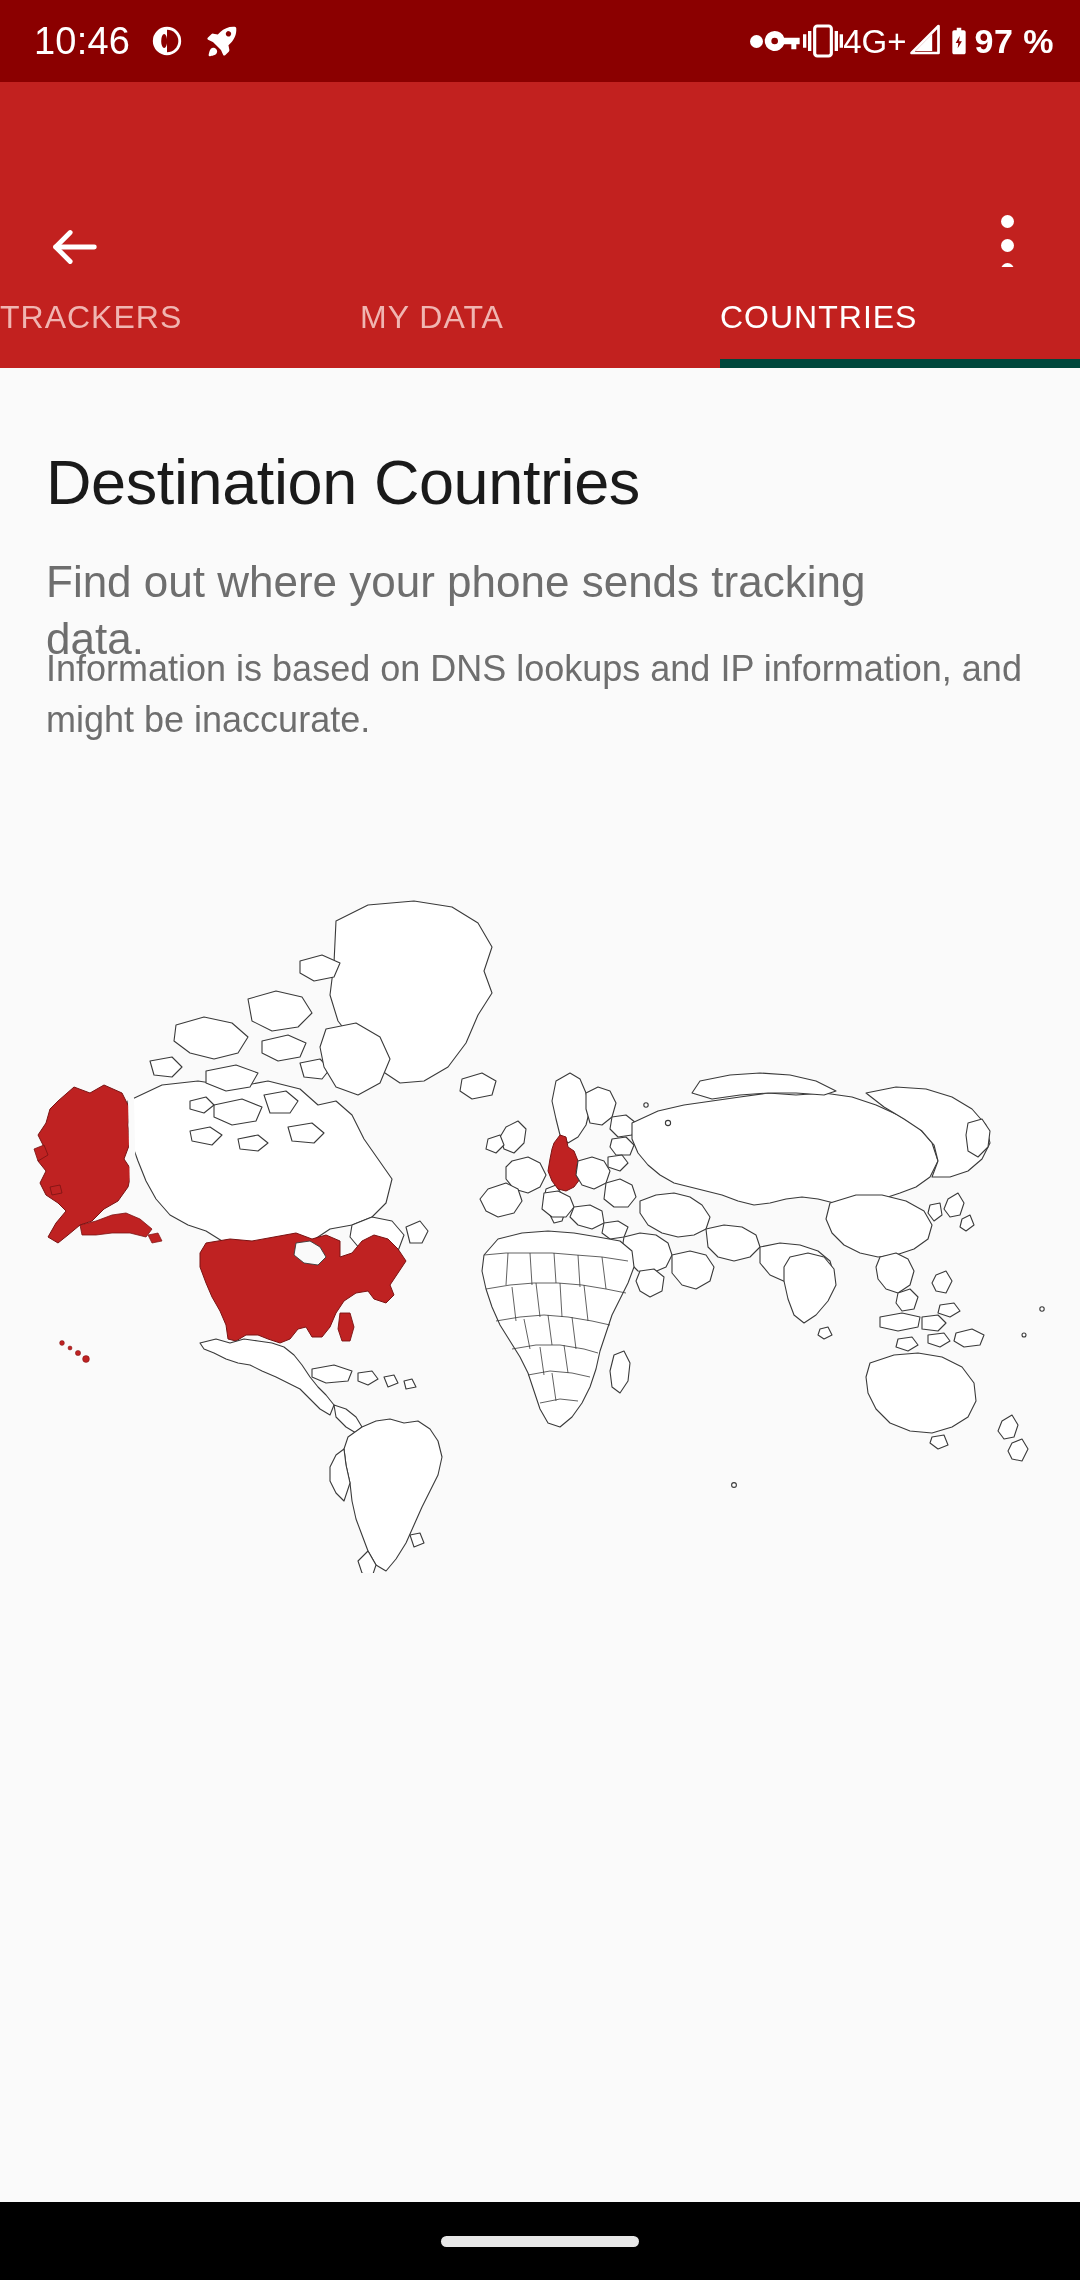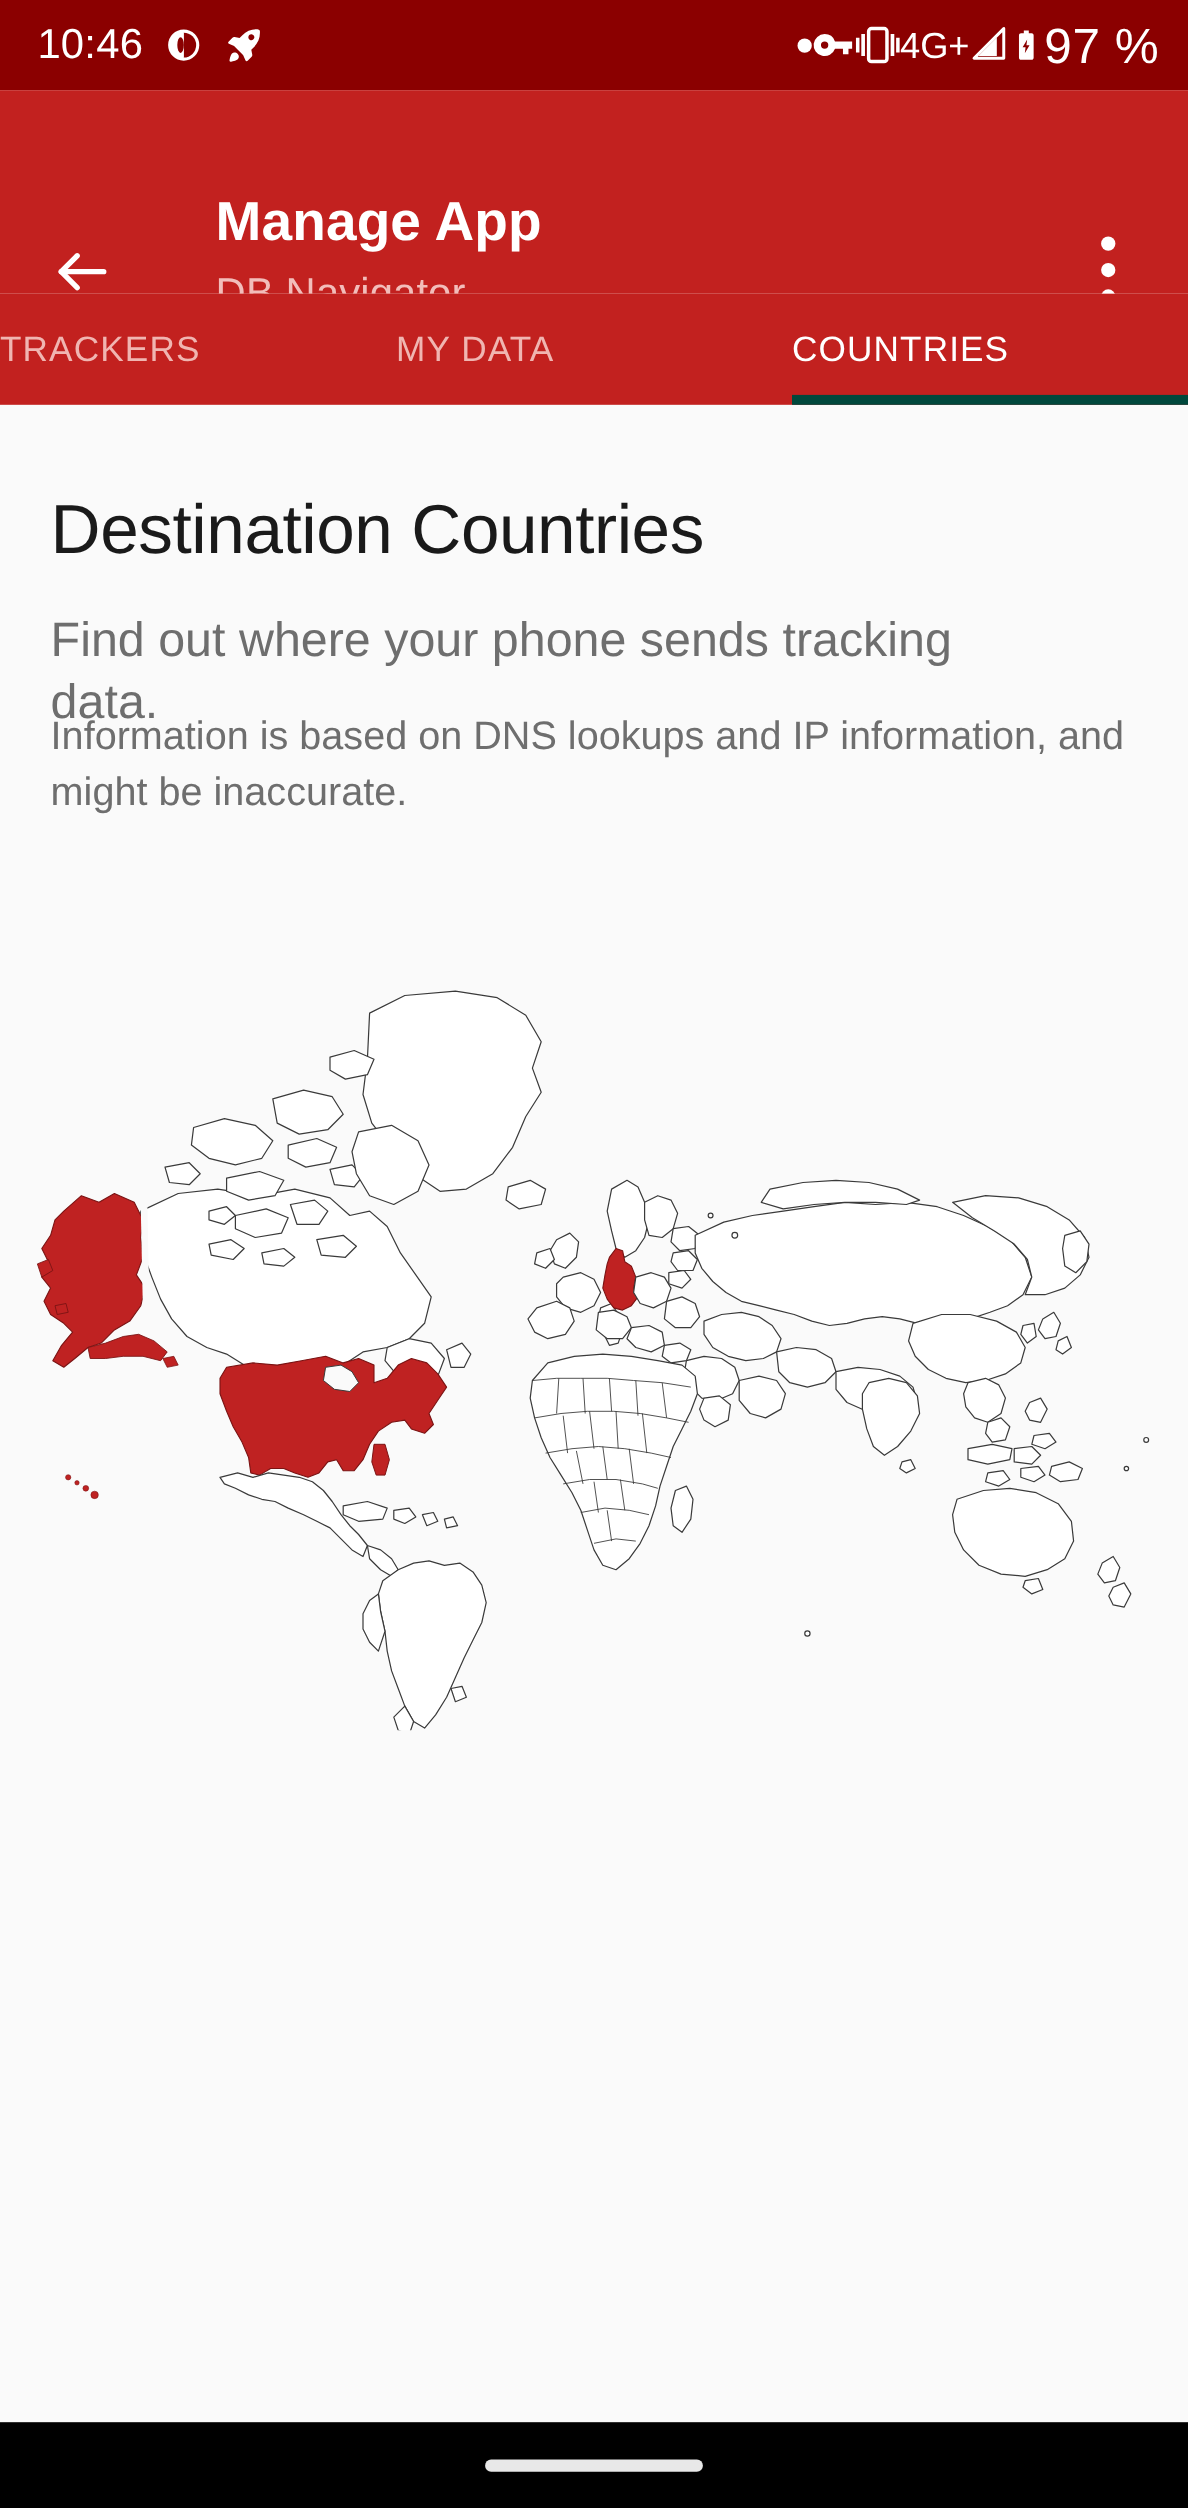--- a/index.html
+++ b/index.html
@@ -17,21 +17,21 @@
     background:#8B0000;
     display:flex; align-items:center;
     padding:0 26px 0 34px;
     color:#FFFFFF;
   }
   .sb-left { display:flex; align-items:center; gap:20px; }
   .sb-clock { font-size:38px; font-weight:400; letter-spacing:0.2px; line-height:1; }
   .sb-right { margin-left:auto; display:flex; align-items:center; }
   .sb-dot { width:13px; height:13px; border-radius:50%; background:#FFF; display:block; }
   .sb-text { font-size:33px; font-weight:400; line-height:1; }
-  .sb-pct { font-size:45px; font-weight:400; line-height:1; letter-spacing:0.5px; }
+  .sb-pct { font-size:34px; font-weight:700; line-height:1; letter-spacing:0.5px; }
   .icon-svg { display:block; }
 
   
   .app-bar {
     position:absolute; top:82px; left:0; width:1080px; height:185px;
     background:#C2211F;
   }
   .back-btn {
     position:absolute; left:40px; top:130px; width:70px; height:70px;
     display:flex; align-items:center; justify-content:center; cursor:pointer;
@@ -160,24 +160,20 @@
   </div>
 
   <div class="app-bar">
     <div class="back-btn">
       <span>
         <svg class="icon-svg" width="58" height="58" viewBox="0 0 24 24" fill="none" stroke="#FFFFFF" stroke-width="2" stroke-linecap="round" stroke-linejoin="round">
           <line x1="20" y1="12" x2="4" y2="12"></line>
           <polyline points="10,18 4,12 10,6"></polyline>
         </svg>
       </span>
-    </div>
-    <div class="titles">
-      <div class="app-title">Manage App</div>
-      <div class="app-subtitle">DB Navigator</div>
     </div>
     <div class="overflow-btn">
       <span></span>
       <span></span>
       <span></span>
     </div>
   </div>
 
   <div class="tab-bar">
     <div class="tab">

